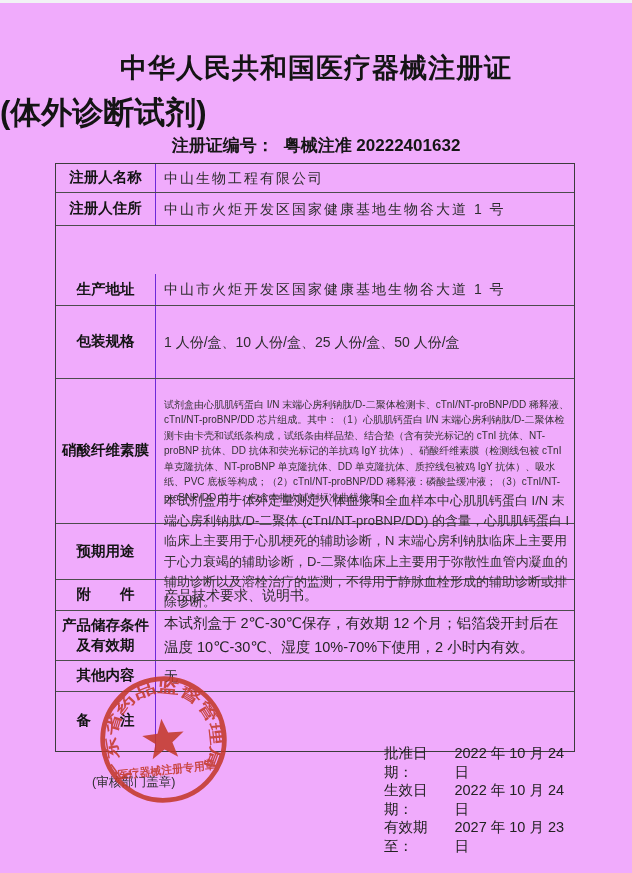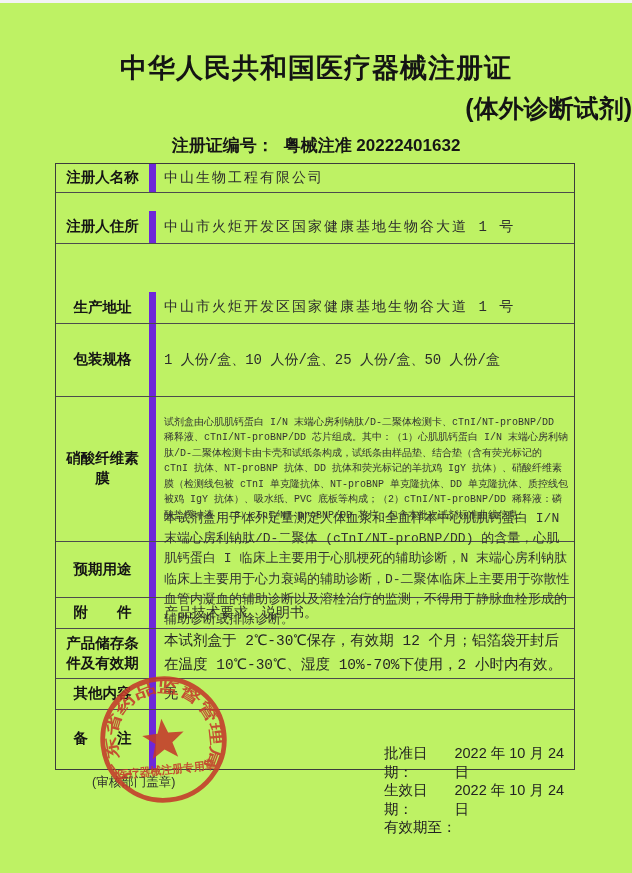--- a/index.html
+++ b/index.html
@@ -1,60 +1,60 @@
 <!DOCTYPE html>
 <html><head>
 <meta charset="utf-8">
 <style>
   html,body{margin:0;padding:0;background:#ffffff;}
   .page{
     position:relative;
     width:632px;height:873px;
-    background:#bef264;
+    background:#f0abfc;
     font-family:"Liberation Sans","DejaVu Sans",sans-serif;
     color:#1f1f1f;
     overflow:hidden;
   }
   .topline{position:absolute;top:0;left:0;width:100%;height:3px;background:#f2f3f5;}
   .title{
     position:absolute;top:50px;left:0;width:100%;
     text-align:center;font-size:27px;font-weight:bold;letter-spacing:1px;color:#141414;
   }
   .subtitle{
     position:absolute;top:92px;left:0;width:100%;
-    text-align:right;font-size:25px;font-weight:bold;color:#141414;
+    text-align:left;font-size:31px;font-weight:bold;color:#141414;
   }
   .regline{
     position:absolute;top:134px;left:0;width:100%;
     text-align:center;font-size:17px;font-weight:bold;color:#161616;
   }
   .regline .reg-value{margin-left:10px;}
 
   .cert-table{
     position:absolute;left:55px;top:163px;width:520px;
     border:1.5px solid #3c3c3c;
     box-sizing:border-box;
     background:transparent;
   }
   .row{display:flex;box-sizing:border-box;border-bottom:1px solid #4c4c4c;}
   .row:last-child{border-bottom:none;}
   .cell-label{
     width:100px;min-width:100px;box-sizing:border-box;
-    border-right:7px solid #6d28d9;
+    border-right:1px solid #6d28d9;
     display:flex;align-items:center;justify-content:center;
     font-weight:bold;font-size:14.5px;color:#141414;
     text-align:center;padding:2px 4px;line-height:1.35;
   }
   .cell-value{
     flex:1;box-sizing:border-box;
     display:flex;align-items:center;
     padding:3px 8px;
-    font-size:14px;color:#2d2d2d;line-height:1.5;font-family:Liberation Mono, monospace;
+    font-size:14px;color:#2d2d2d;line-height:1.5;
   }
-  .r1{height:29px;} .r2{height:33px;margin-top:18px;} .r3{height:32px;margin-top:48px;} .r4{height:36px;}
+  .r1{height:29px;} .r2{height:33px;} .r3{height:32px;margin-top:48px;} .r4{height:36px;}
   .r5{height:73px;} .r6{height:145px;} .r7{height:56px;} .r8{height:31px;}
   .r9{height:50px;} .r10{height:31px;} .r11{height:58.5px;}
   .val-spaced{letter-spacing:2px;}
   .val-name{font-size:12.5px;line-height:1.5;color:#2a2a2a;}
   .val-comp{font-size:10px;line-height:1.55;color:#333;padding-right:5px;}
   .val-use{font-size:13px;line-height:1.55;color:#333;padding-right:4px;}
   .val-store{font-size:14.5px;line-height:1.6;color:#262626;}
 
   .footer-approval{
     position:absolute;left:55px;top:753px;
@@ -139,20 +139,21 @@
     <div class="date-line">
       <span class="dl-label">批准日期：</span>
       <span>2022 年 10 月 24 日</span>
     </div>
     <div class="date-line">
       <span class="dl-label">生效日期：</span>
       <span>2022 年 10 月 24 日</span>
     </div>
     <div class="date-line">
       <span class="dl-label">有效期至：</span>
+      <span>2027 年 10 月 23 日</span>
     </div>
   </div>
 
   <svg class="seal" viewBox="0 0 140 140" xmlns="http://www.w3.org/2000/svg">
     <circle cx="70" cy="70" r="64" fill="none" stroke="#c43a2b" stroke-width="5"></circle>
     <path id="sealArc" d="M 34.6 105.4 A 50 50 0 1 1 105.4 105.4" fill="none"></path>
     <text fill="#c43a2b" font-size="15.5" font-weight="bold" font-family="Liberation Sans, sans-serif">
       <textPath href="#sealArc" startOffset="2" textLength="228" lengthAdjust="spacingAndGlyphs">广东省药品监督管理局</textPath>
     </text>
     <polygon fill="#c43a2b" points="70,48 75.6,63.3 91.9,63.9 79,73.9 83.5,89.6 70,80.5 56.5,89.6 61,73.9 48.1,63.9 64.4,63.3"></polygon>

